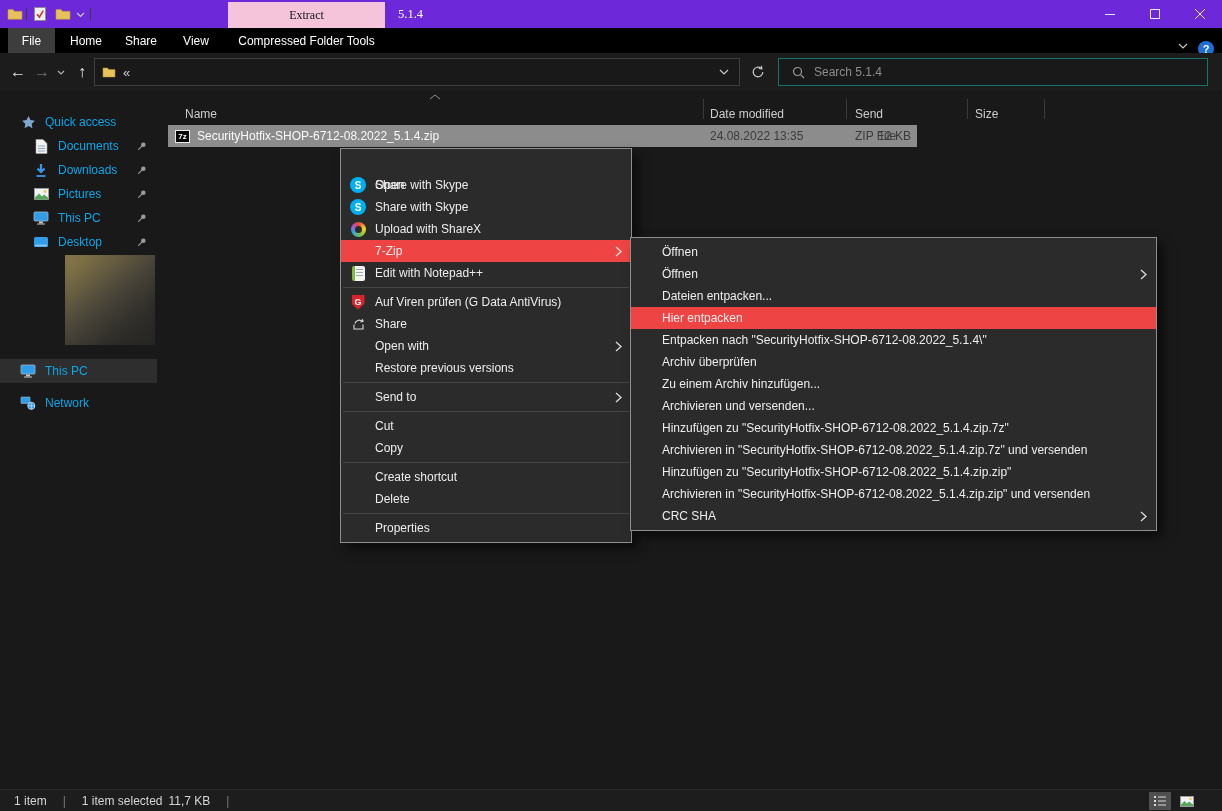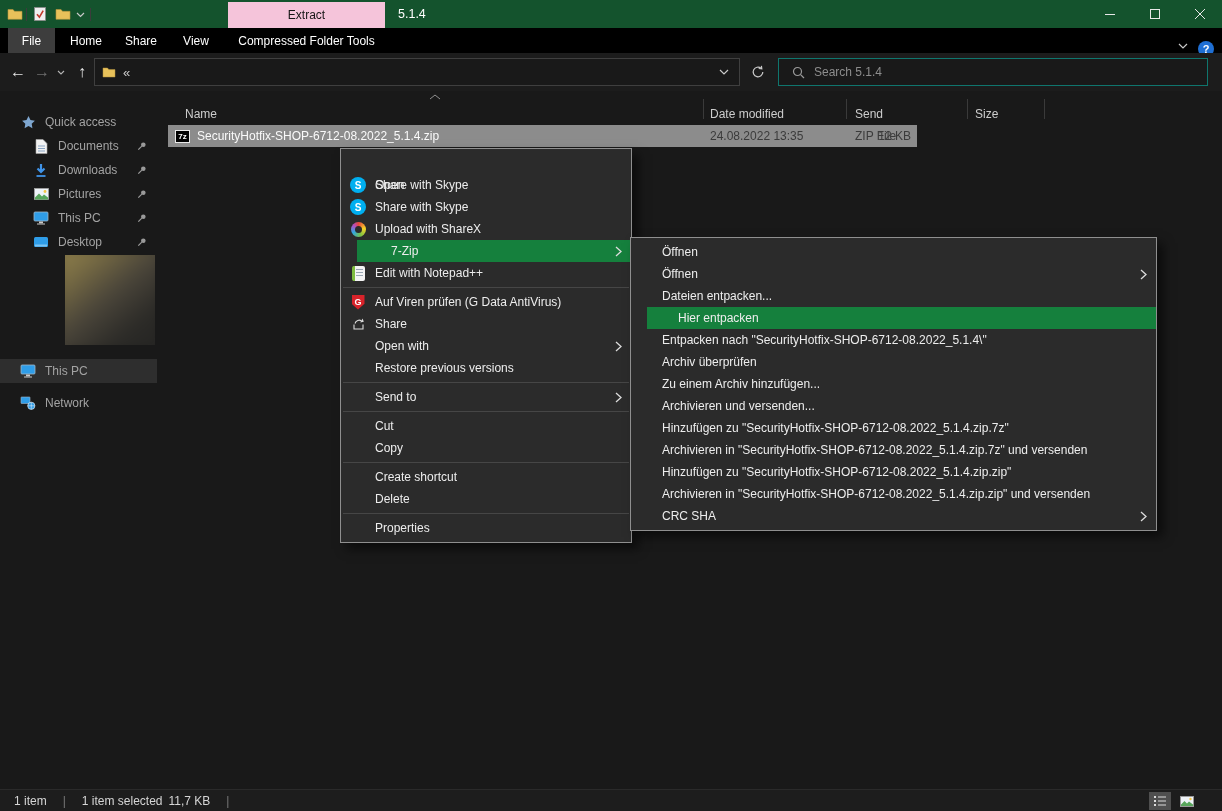--- a/index.html
+++ b/index.html
@@ -8,21 +8,21 @@
     position: relative;
     background: #191919;
     font-family: "Liberation Sans", sans-serif;
     font-size: 12px;
     color: #e8e8e8;
     overflow: hidden;
   }
   svg { display:block; }
 
   
-  .titlebar { position:absolute; left:0; top:0; width:1222px; height:28px; background:#14532d; }
+  .titlebar { position:absolute; left:0; top:0; width:1222px; height:28px; background:#6d28d9;font-family:Liberation Serif, serif; }
   .app-icon { position:absolute; left:7px; top:7px; }
   .qat-sep { position:absolute; top:8px; width:1px; height:13px; background:#3c3c3c; }
   .qat-item { position:absolute; top:7px; }
   .qat-chevron { position:absolute; top:12px; }
   .ctx-tab { position:absolute; left:228px; top:2px; width:157px; height:26px;
     background:#f5c4da; color:#161616; display:flex; align-items:center; justify-content:center; }
   .win-title { position:absolute; left:398px; top:7px; font-size:12.5px; color:#ffffff; }
   .win-btn { position:absolute; top:0; width:45px; height:28px; display:flex; align-items:center; justify-content:center; }
   .btn-min { right:90px; } .btn-max { right:45px; } .btn-close { right:0; }
 
@@ -60,21 +60,21 @@
   .search-glyph { margin:0 9px 0 13px; }
   .searchbox input { flex:1; background:transparent; border:none; outline:none;
     color:#bdbdbd; font-family:"Liberation Sans",sans-serif; font-size:12px; }
   .searchbox input::placeholder { color:#8d8d8d; opacity:1; }
 
   
   .content { position:absolute; left:0; top:91px; width:1222px; height:698px; background:#191919; }
 
   
   .sidebar { position:absolute; left:0; top:0; width:157px; height:698px; }
-  .side-item { position:absolute; left:0; width:157px; height:24px; display:flex; align-items:center; color:#a3a3a3; }
+  .side-item { position:absolute; left:0; width:157px; height:24px; display:flex; align-items:center; color:#0ea5e9; }
   .side-item.sel { background:#2e2e2e; }
   .si-icon { width:16px; display:flex; justify-content:center; }
   .ind1 .si-icon { margin-left:20px; }
   .ind2 .si-icon { margin-left:33px; }
   .si-label { margin-left:9px; white-space:nowrap; }
   .pin { position:absolute; right:10px; top:7px; }
   .thumb-wrap { position:absolute; left:65px; top:164px; width:90px; height:90px; overflow:hidden; }
   .thumb-blur { width:120px; height:120px; margin:-15px;
     background:linear-gradient(140deg,#96864f 0%,#7d7045 22%,#4a453a 48%,#2b2a27 72%,#222221 100%);
     filter:blur(9px); }
@@ -93,21 +93,21 @@
   .fr-name { margin-left:7px; color:#fafafa; }
   .fr-col { position:absolute; color:#3b3b3b; }
   .fr-date { left:542px; } .fr-type { left:687px; } .fr-size { right:6px; }
 
   
   .menu { background:#2b2b2b; border:1px solid #8f8f8f; box-shadow:6px 6px 10px rgba(0,0,0,.55); padding:3px 0; }
   .cmenu { position:absolute; left:340px; top:148px; width:292px; z-index:10; }
   .smenu { position:absolute; left:630px; top:237px; width:527px; z-index:11; }
   .mi { position:relative; height:22px; display:flex; align-items:center; padding:0 26px 0 34px; color:#ededed; white-space:nowrap; }
   .smenu .mi { padding-left:31px; }
-  .mi.hl { background:#15803d;margin-left:16px; }
+  .mi.hl { background:#ef4444; }
   .mi-icon { position:absolute; left:9px; top:3px; width:16px; height:16px; display:flex; align-items:center; justify-content:center; }
   .mi-arrow { position:absolute; right:9px; top:6px; }
   .msep { height:1px; background:#464646; margin:3px 2px; }
   .bold { font-weight:normal;margin-top:44px; }
 
   .icon-skype { width:16px; height:16px; border-radius:50%; background:#00aff0; color:#fff;
     font-size:10px; font-weight:bold; display:flex; align-items:center; justify-content:center; }
   .icon-sharex { position:relative; width:15px; height:15px; border-radius:50%;
     background:conic-gradient(#e8453c,#f5d327 80deg,#7ac143 160deg,#31a8e0 240deg,#b04fc4 310deg,#e8453c); }
   .icon-sharex::after { content:""; position:absolute; inset:4px; background:#2b2b2b; border-radius:50%; }

